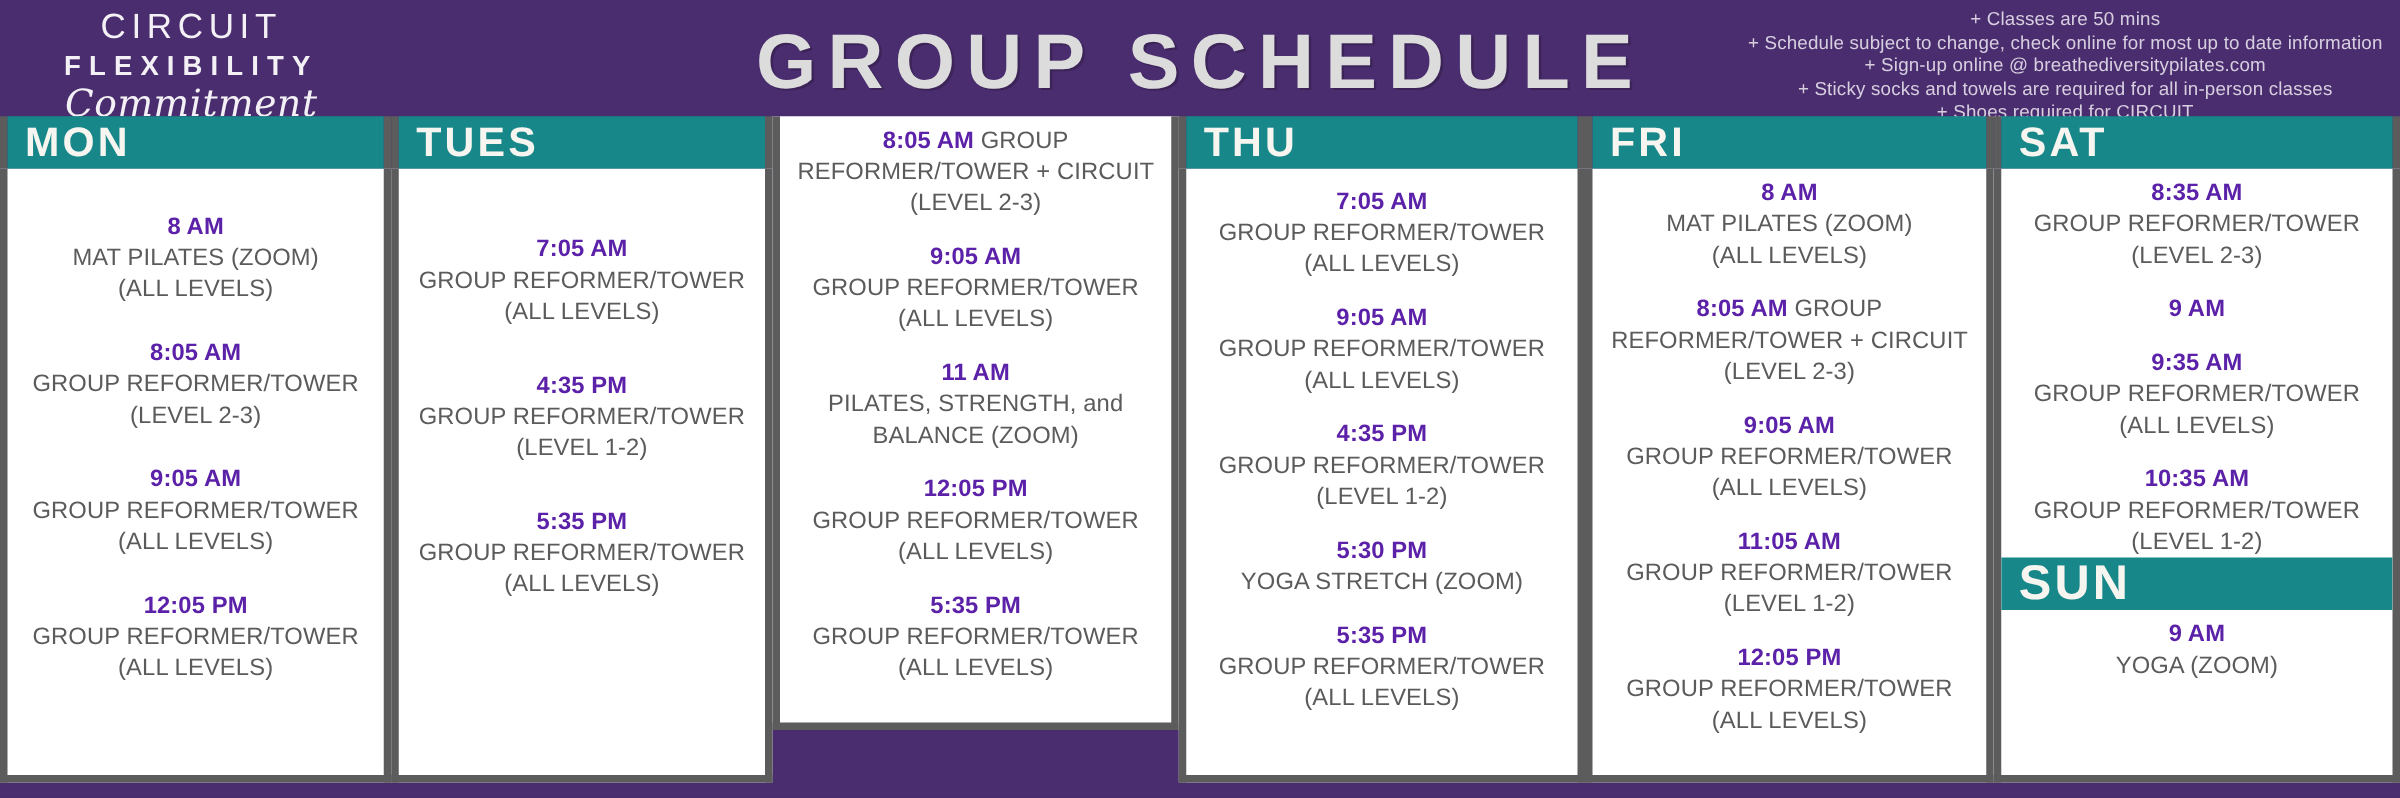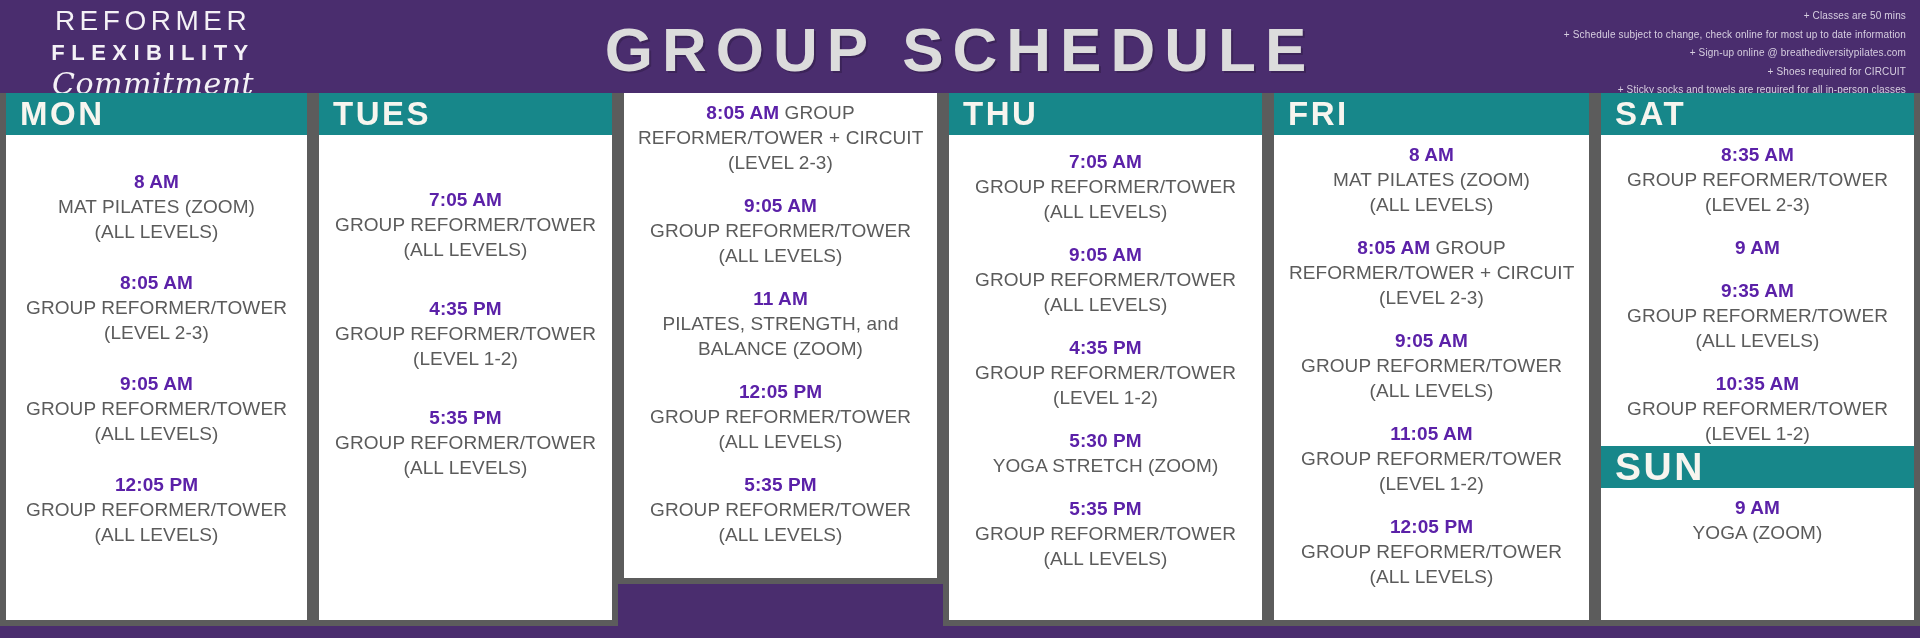--- a/index.html
+++ b/index.html
@@ -17,22 +17,22 @@
   .brand{position:absolute;left:38px;top:6px;width:230px;text-align:center;color:#f4f1f6;}
   .brand-1{font-size:28px;letter-spacing:4.5px;font-weight:400;line-height:1.05;}
   .brand-2{font-size:22px;letter-spacing:6.5px;font-weight:700;line-height:1.6;}
   .brand-3{font-size:30px;font-family:"DejaVu Serif",serif;font-style:italic;
            line-height:1.0;margin-top:-2px;letter-spacing:.5px;}
 
   .title{position:absolute;left:0;right:0;top:14px;text-align:center;
          color:#dcdcdc;font-size:62px;font-weight:700;letter-spacing:9px;
          text-shadow:2px 2px 0 #3c2459;}
 
-  .notes{position:absolute;right:14px;top:7px;text-align:right;
-         color:#d7cfe0;font-size:10px;line-height:18.6px;letter-spacing:.15px;}
+  .notes{position:absolute;right:14px;top:7px;text-align:center;
+         color:#d7cfe0;font-size:15px;line-height:18.6px;letter-spacing:.15px;}
   .notes div{white-space:nowrap;}
 
   
   .grid{position:absolute;left:0;top:93px;width:1920px;height:533px;
         display:flex;gap:0;border-radius:32px;}
   .col{position:relative;box-sizing:border-box;}
   .col-mon  {width:313px;}
   .col-tues {width:305px;}
   .col-wed  {width:325px;}
   .col-thu  {width:325px;}
@@ -70,33 +70,33 @@
   .sunbody .line{font-size:19px;line-height:25px;}
 </style>
 </head>
 <body>
 
 <div class="page">
 
   <div class="header">
 
     <div class="brand">
-      <div class="brand-1">REFORMER</div>
+      <div class="brand-1">CIRCUIT</div>
       <div class="brand-2">FLEXIBILITY</div>
       <div class="brand-3">Commitment</div>
     </div>
 
     <div class="title">GROUP SCHEDULE</div>
 
     <div class="notes">
       <div>+ Classes are 50 mins</div>
       <div>+ Schedule subject to change, check online for most up to date information</div>
       <div>+ Sign-up online @ breathediversitypilates.com</div>
+      <div>+ Sticky socks and towels are required for all in-person classes</div>
       <div>+ Shoes required for CIRCUIT</div>
-      <div>+ Sticky socks and towels are required for all in-person classes</div>
     </div>
   </div>
 
   <div class="grid">
 
     <div class="col col-mon">
       <div class="barwrap">
         <div class="daybar">MON</div>
       </div>
       <div class="body" style="height:491px;">

